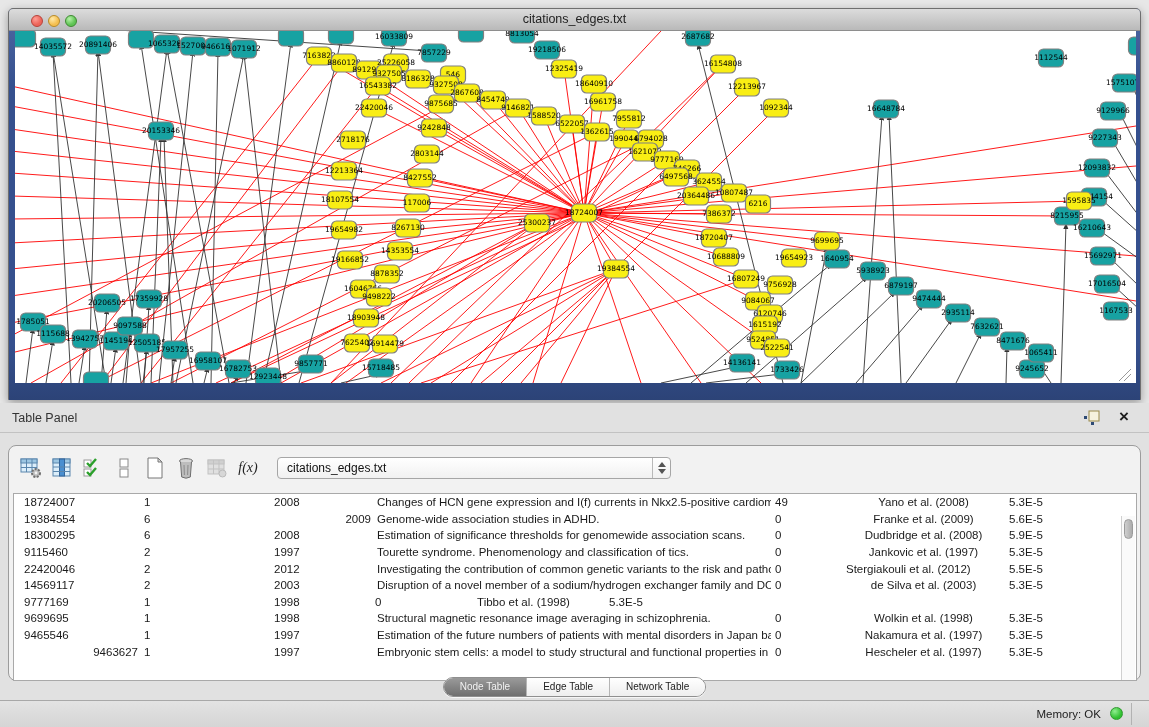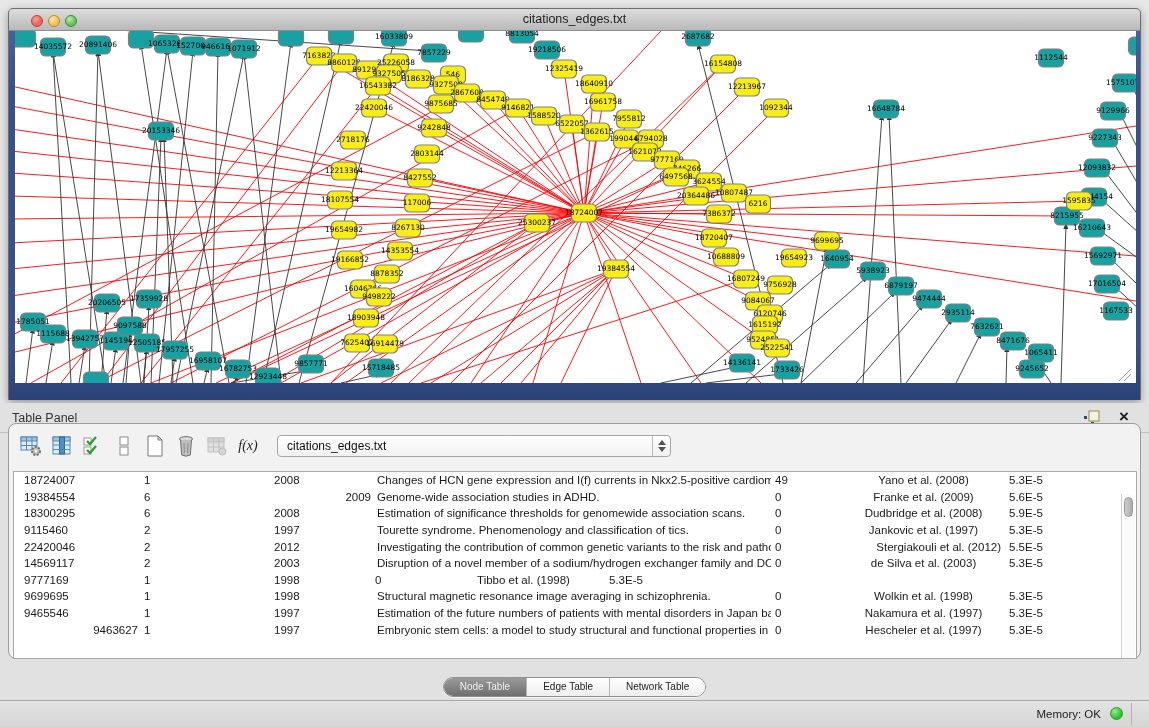--- a/index.html
+++ b/index.html
@@ -23,21 +23,21 @@
            background:linear-gradient(#47619d,#35508e 15%,#35508e 85%,#2c4377); }
   #graph-svg { position:absolute; left:6px; top:0; background:#ffffff; display:block; }
 
   
   #tpanel { position:absolute; left:0; top:403px; width:1149px; height:297px; background:#e1e1e1; }
   #tpanel-header { height:30px; border-bottom:1px solid #c2c2c2; position:relative; }
   #tpanel-title { position:absolute; left:12px; top:8px; font-size:12.5px; color:#333; }
   #float-btn { position:absolute; right:48px; top:7px; width:18px; height:16px; cursor:pointer; }
   #close-btn { position:absolute; right:20px; top:4px; font-size:17px; font-weight:bold; color:#1d1d1d; cursor:pointer; }
 
-  #pcontainer { position:absolute; left:8px; top:20px; width:1133px; height:236px;
+  #pcontainer { position:absolute; left:8px; top:42px; width:1133px; height:236px;
                 background:#f2f2f2; border:1px solid #9c9c9c; border-radius:8px; }
   #toolbar { position:absolute; left:10px; top:9px; height:26px; display:flex; align-items:center; gap:7px; }
   .tbtn { width:24px; height:24px; display:flex; align-items:center; justify-content:center; cursor:pointer; }
   #combo { position:absolute; left:268px; top:11px; width:394px; height:22px;
            background:linear-gradient(#ffffff,#f1f1f1); border:1px solid #a6a6a6; border-radius:4px;
            font-size:12px; color:#111; line-height:20px; padding-left:9px; cursor:pointer; }
   #combo-step { position:absolute; right:0; top:0; bottom:0; width:18px; border-left:1px solid #b9b9b9;
                 display:flex; flex-direction:column; align-items:center; justify-content:center; gap:2px; }
   .arr-up { width:0; height:0; border-left:4px solid transparent; border-right:4px solid transparent; border-bottom:5px solid #555; }
   .arr-dn { width:0; height:0; border-left:4px solid transparent; border-right:4px solid transparent; border-top:5px solid #555; }
@@ -846,21 +846,21 @@
             <div class="td" style="width: 75px; padding-left: 4px; text-align: left;">0</div>
             <div class="td" style="width: 155px; padding-left: 0px; text-align: center;">Jankovic et al. (1997)</div>
             <div class="td" style="width: 93px; padding-left: 8px; text-align: left;">5.3E-5</div>
           </div>
           <div class="trow">
             <div class="td" style="width: 124px; padding-left: 10px; text-align: left;">22420046</div>
             <div class="td" style="width: 130px; padding-left: 6px; text-align: left;">2</div>
             <div class="td" style="width: 103px; padding-left: 6px; text-align: left;">2012</div>
             <div class="td" style="width: 400px; padding-left: 6px; text-align: left;">Investigating the contribution of common genetic variants to the risk and pathogen…</div>
             <div class="td" style="width: 75px; padding-left: 4px; text-align: left;">0</div>
-            <div class="td" style="width: 155px; padding-left: 0px; text-align: right;">Stergiakouli et al. (2012)</div>
+            <div class="td" style="width: 155px; padding-left: 0px; text-align: left;">Stergiakouli et al. (2012)</div>
             <div class="td" style="width: 93px; padding-left: 8px; text-align: left;">5.5E-5</div>
           </div>
           <div class="trow">
             <div class="td" style="width: 124px; padding-left: 10px; text-align: left;">14569117</div>
             <div class="td" style="width: 130px; padding-left: 6px; text-align: left;">2</div>
             <div class="td" style="width: 103px; padding-left: 6px; text-align: left;">2003</div>
             <div class="td" style="width: 400px; padding-left: 6px; text-align: left;">Disruption of a novel member of a sodium/hydrogen exchanger family and DOCK…</div>
             <div class="td" style="width: 75px; padding-left: 4px; text-align: left;">0</div>
             <div class="td" style="width: 155px; padding-left: 0px; text-align: center;">de Silva et al. (2003)</div>
             <div class="td" style="width: 93px; padding-left: 8px; text-align: left;">5.3E-5</div>

